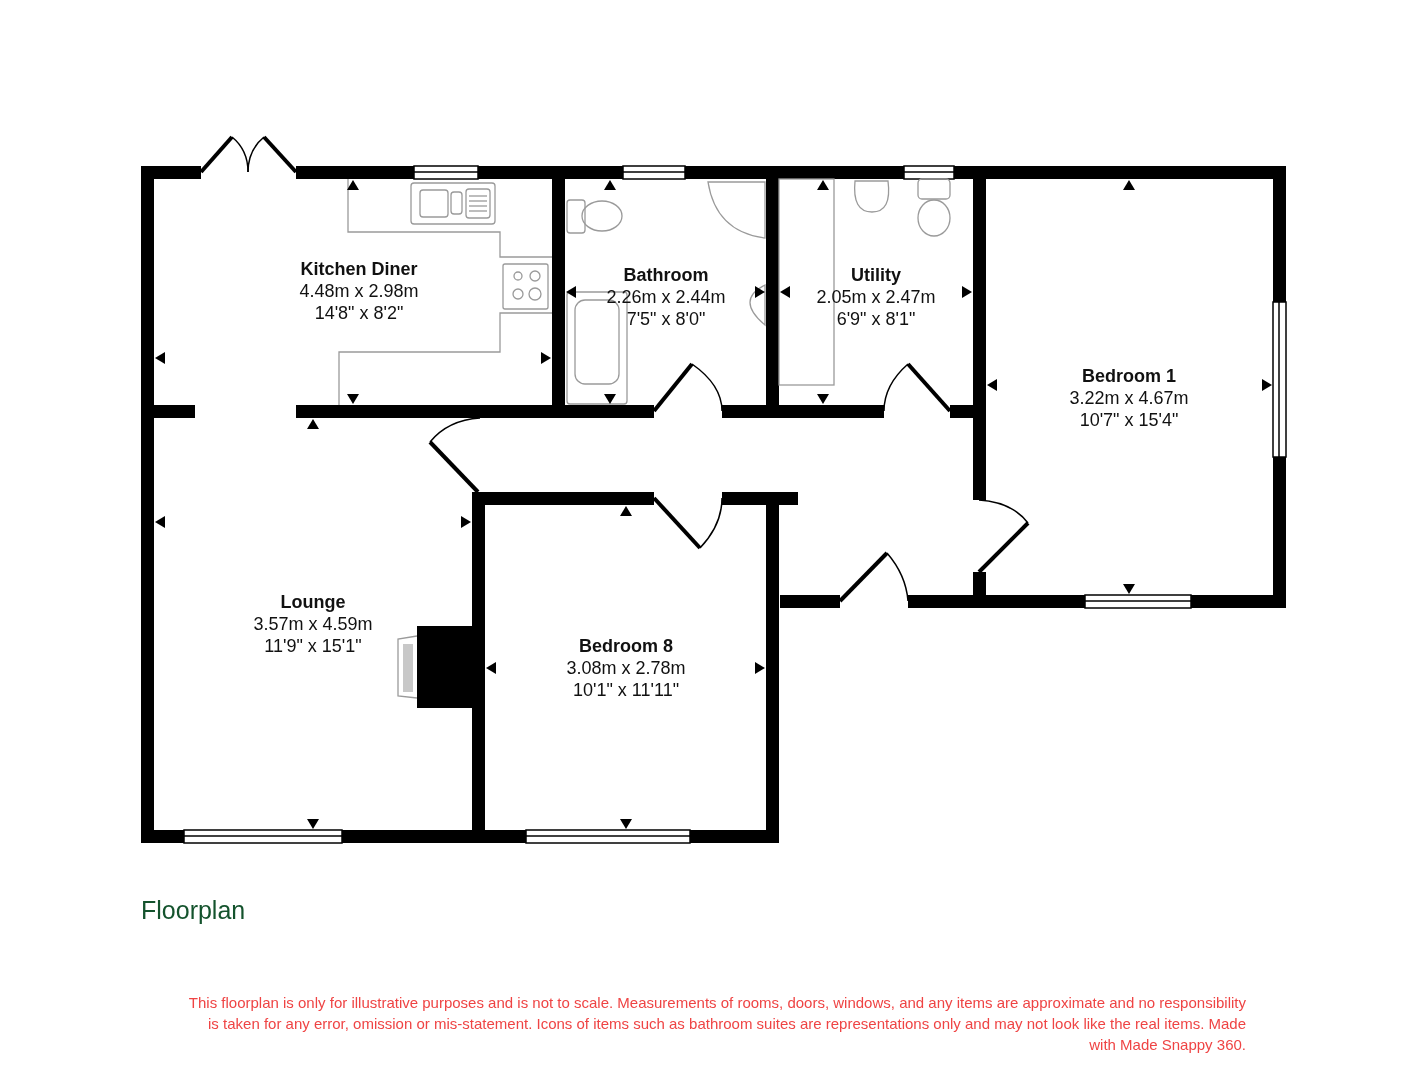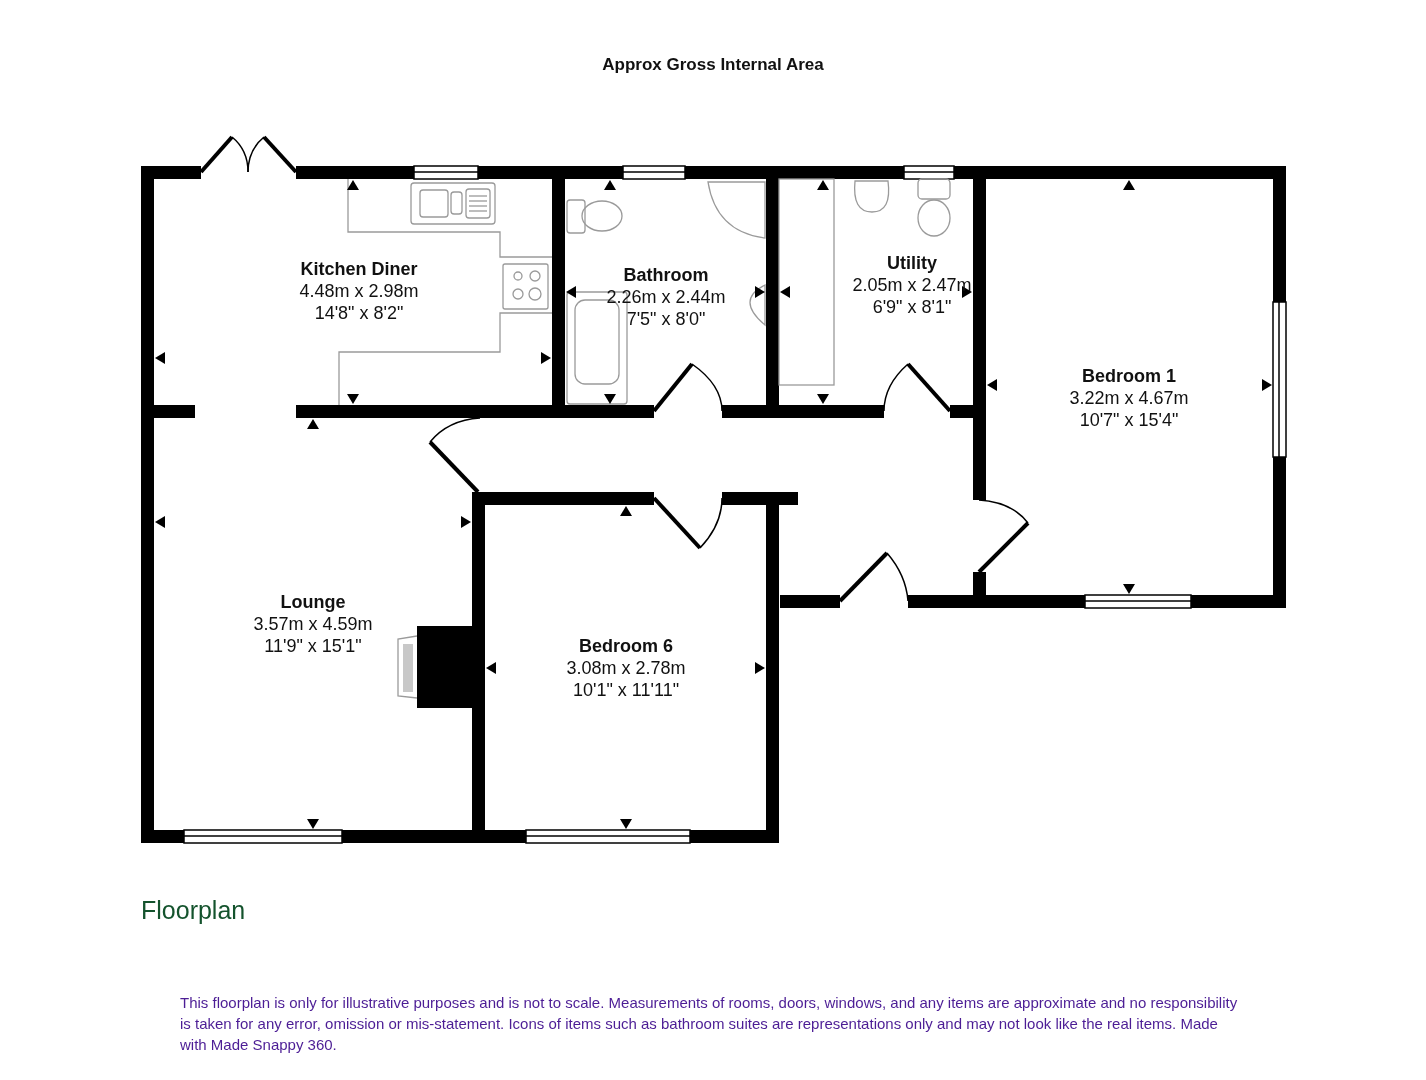--- a/index.html
+++ b/index.html
@@ -3,27 +3,26 @@
   <meta charset="utf-8">
   <style>
     html, body { margin: 0; padding: 0; background: #ffffff; }
     body { width: 1426px; height: 1080px; position: relative; overflow: hidden; font-family: "Liberation Sans", sans-serif; color: #111; }
     .header { position: absolute; left: 0; top: 54px; width: 1426px; text-align: center; font-weight: bold; font-size: 17px; line-height: 21px; color: #111; }
     .plan { position: absolute; left: 0; top: 0; width: 1426px; height: 1080px; }
     .room-label { position: absolute; text-align: center; font-size: 18px; line-height: 22px; color: #111; white-space: nowrap; transform: translateX(-50%); }
     .room-label .name { font-weight: bold; display: block; }
     .room-label .metric, .room-label .imperial { display: block; }
     .plan-title { position: absolute; left: 141px; top: 896px; font-size: 25px; color: #14532d; }
-    .disclaimer { position: absolute; left: 180px; top: 992px; width: 1066px; text-align: left; font-size: 15px; line-height: 21px; color: #4c1d95; }
+    .disclaimer { position: absolute; left: 180px; top: 992px; width: 1066px; text-align: right; font-size: 15px; line-height: 21px; color: #ef4444; }
   </style>
 </head>
 <body>
 
 <div class="header">
-  <div>Approx Gross Internal Area</div>
 </div>
 
 <svg class="plan" viewBox="0 0 1426 1080" xmlns="http://www.w3.org/2000/svg">
   <g fill="#000">
 
     <rect x="141" y="166" width="60" height="13"></rect>
     <rect x="296" y="166" width="990" height="13"></rect>
 
     <rect x="141" y="166" width="13" height="677"></rect>
 
@@ -172,35 +171,35 @@
 <div class="room-label" style="left:353px; top:258px;margin-left:6px;">
   <span class="name">Kitchen Diner</span>
   <span class="metric">4.48m x 2.98m</span>
   <span class="imperial">14'8" x 8'2"</span>
 </div>
 <div class="room-label" style="left:666px; top:264px;">
   <span class="name">Bathroom</span>
   <span class="metric">2.26m x 2.44m</span>
   <span class="imperial">7'5" x 8'0"</span>
 </div>
-<div class="room-label" style="left:876px; top:252px;margin-left:36px;">
+<div class="room-label" style="left:876px; top:264px;">
   <span class="name">Utility</span>
   <span class="metric">2.05m x 2.47m</span>
   <span class="imperial">6'9" x 8'1"</span>
 </div>
 <div class="room-label" style="left:1129px; top:353px;margin-top:12px;">
   <span class="name">Bedroom 1</span>
   <span class="metric">3.22m x 4.67m</span>
   <span class="imperial">10'7" x 15'4"</span>
 </div>
 <div class="room-label" style="left:313px; top:591px;">
   <span class="name">Lounge</span>
   <span class="metric">3.57m x 4.59m</span>
   <span class="imperial">11'9" x 15'1"</span>
 </div>
 <div class="room-label" style="left:626px; top:635px;">
-  <span class="name">Bedroom 6</span>
+  <span class="name">Bedroom 8</span>
   <span class="metric">3.08m x 2.78m</span>
   <span class="imperial">10'1" x 11'11"</span>
 </div>
 
 <div class="plan-title">Floorplan</div>
 <div class="disclaimer">This floorplan is only for illustrative purposes and is not to scale. Measurements of rooms, doors, windows, and any items are approximate and no responsibility is taken for any error, omission or mis-statement. Icons of items such as bathroom suites are representations only and may not look like the real items. Made with Made Snappy 360.</div>
 
 </body></html>

